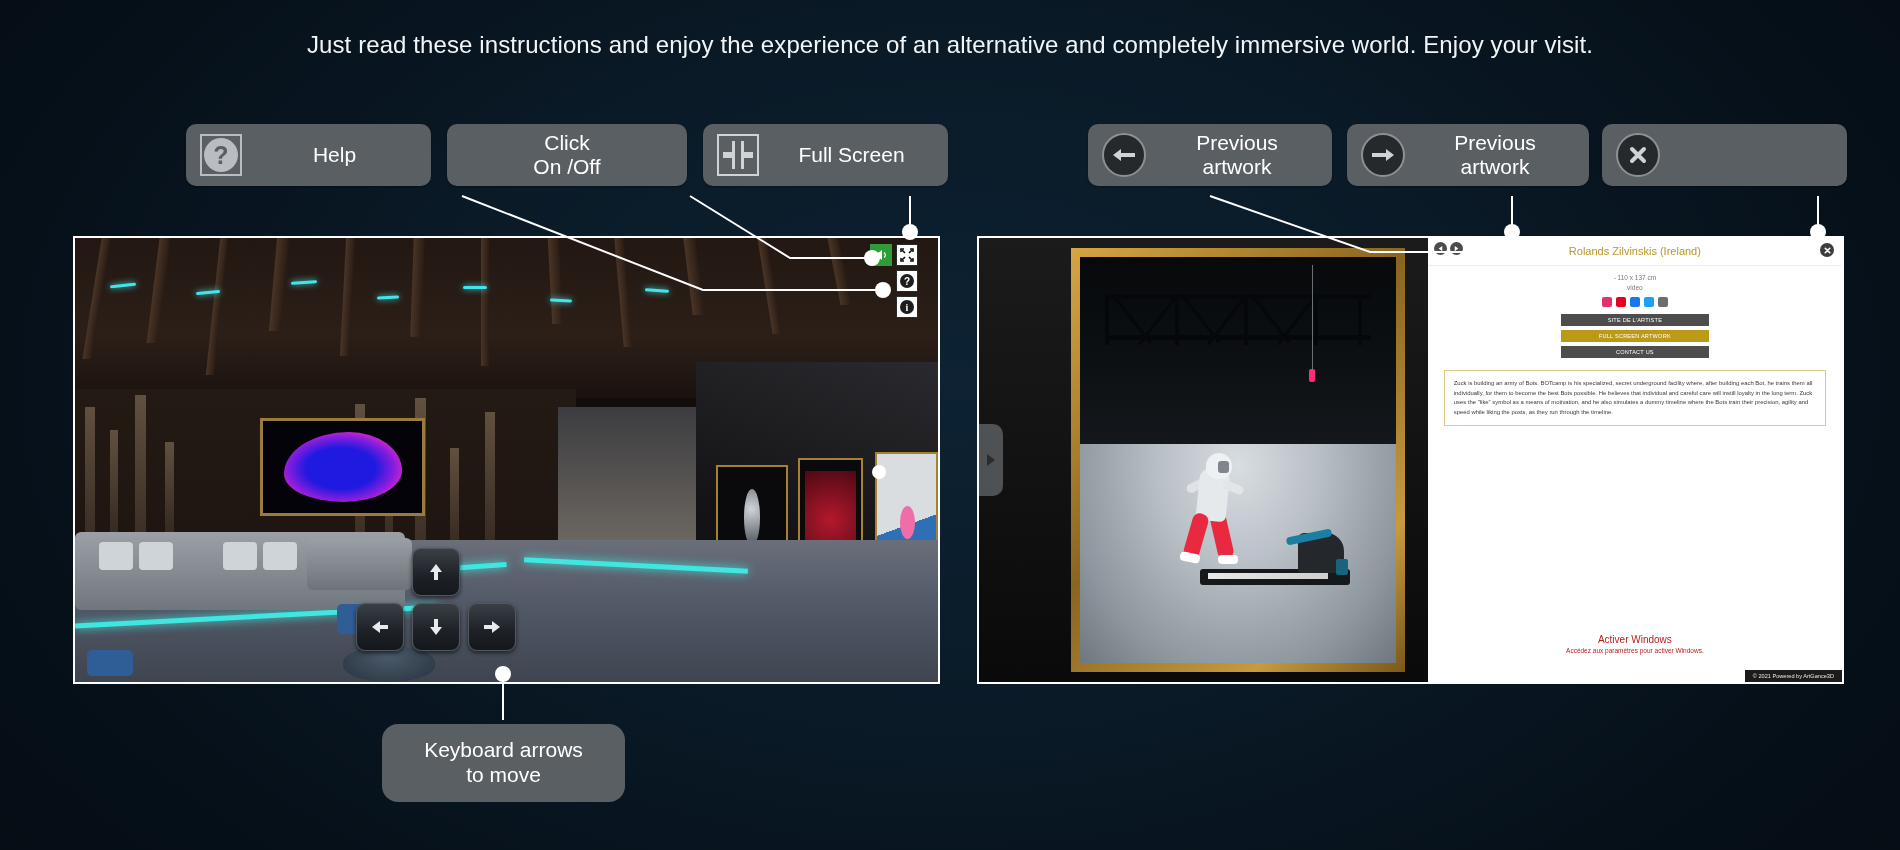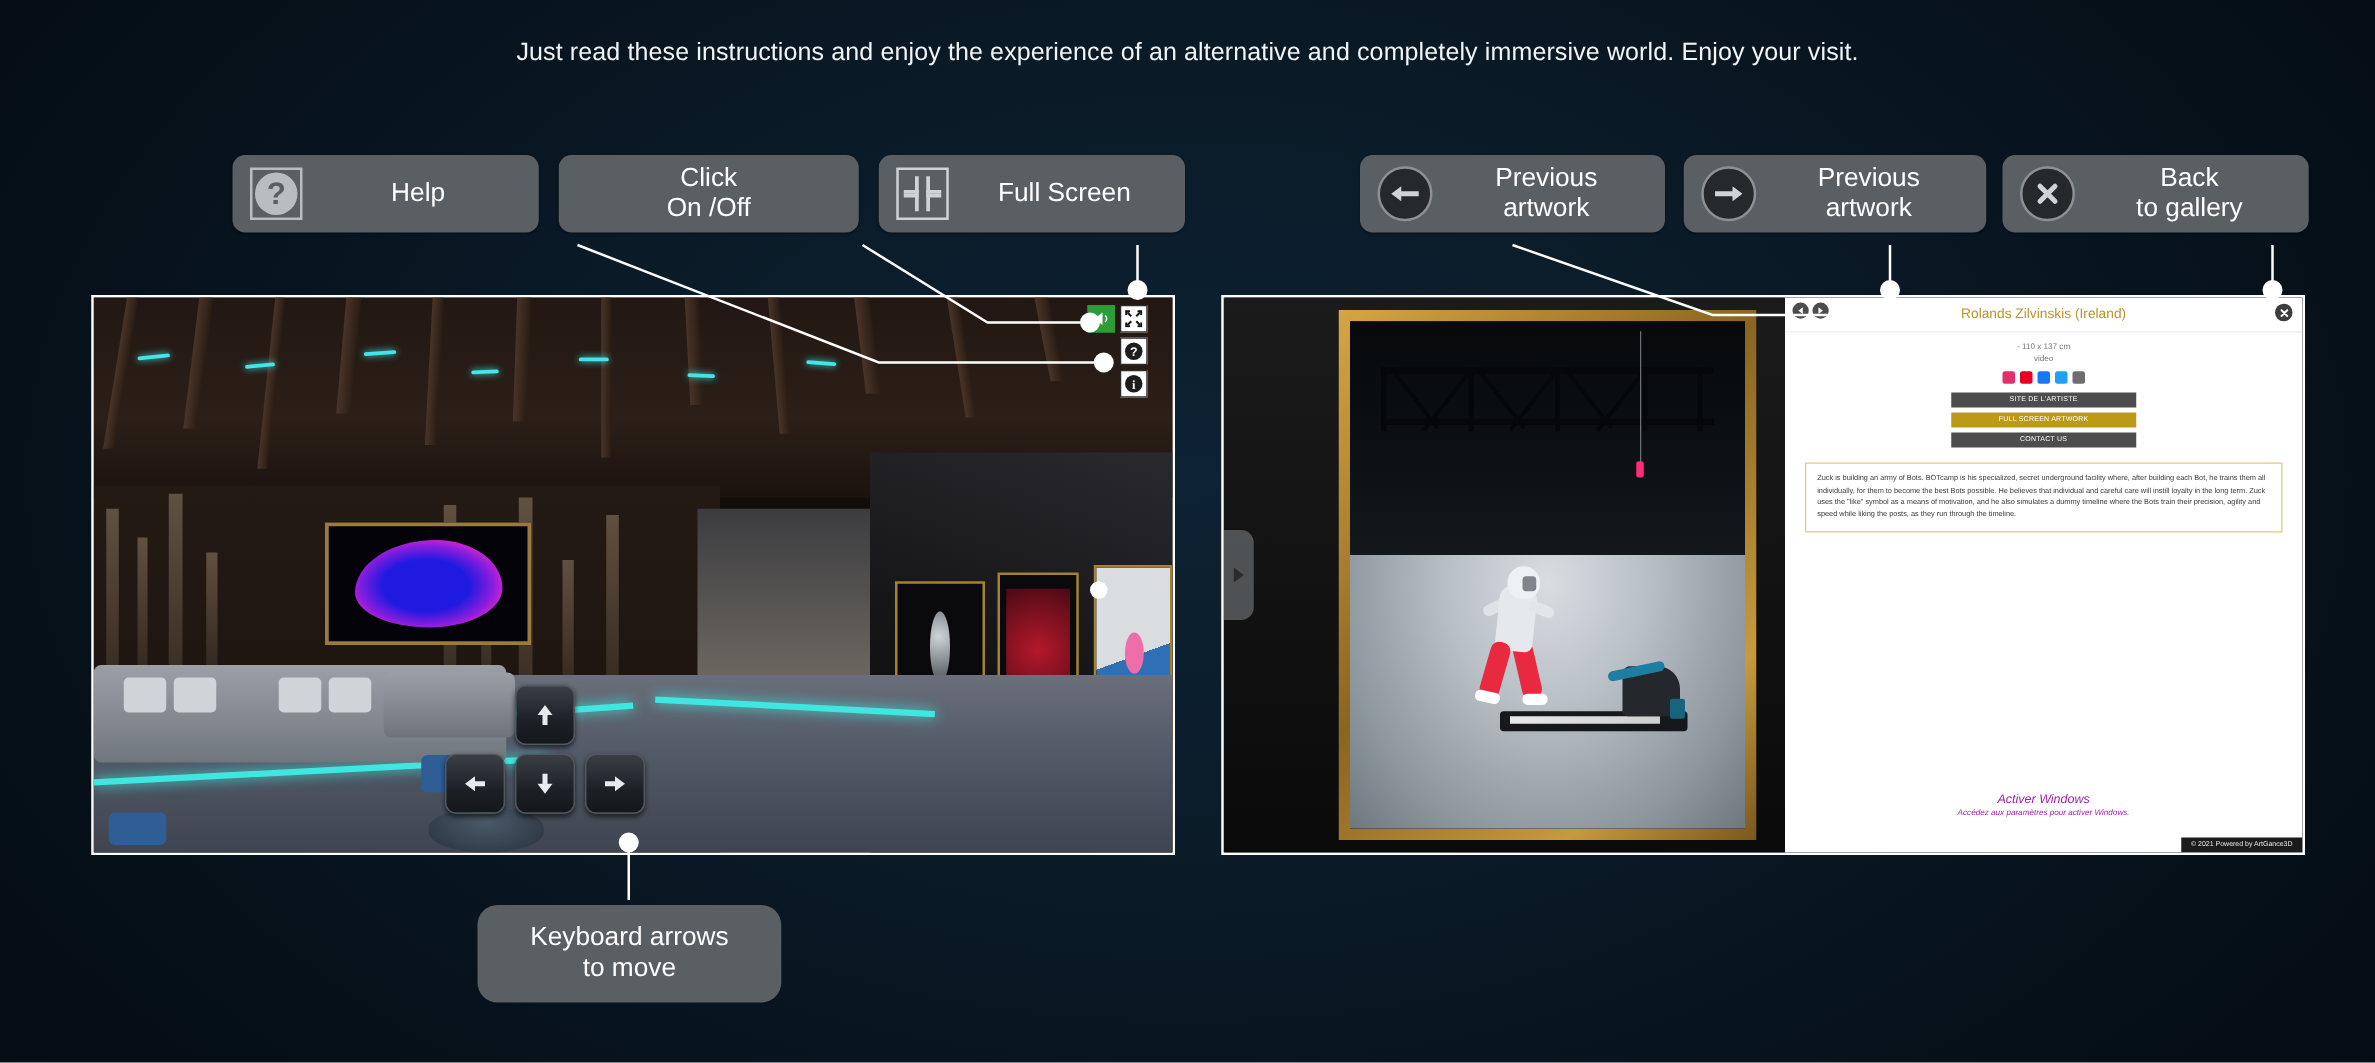--- a/index.html
+++ b/index.html
@@ -12,21 +12,21 @@
     background: radial-gradient(ellipse 1400px 900px at 50% 45%, #0d2233 0%, #0a1a27 38%, #061019 68%, #040b12 100%);
     position: relative;
   }
 
   
   .header {
     position: absolute; top: 24px; left: 0; width: 100%;
     text-align: center; color: #f2f5f7;
   }
   .header .line1 { font-size: 26px; font-weight: 400; letter-spacing: .1px; line-height: 1.35; }
-  .header .line2 { font-size: 20px; font-weight: 400; letter-spacing: .1px; line-height: 1.35; margin-top: 5px; }
+  .header .line2 { font-size: 24px; font-weight: 400; letter-spacing: .1px; line-height: 1.35; margin-top: 5px; }
 
   
   .btn {
     position: absolute;
     background: #5a5f64;
     border-radius: 10px;
     display: flex; align-items: center;
     color: #ffffff;
     height: 62px;
     padding: 0 14px;
@@ -215,21 +215,21 @@
   .sheet-btns { margin-top:7px; display:flex; flex-direction:column; align-items:center; gap:4px; }
   .sbtn {
     width:148px; height:12px; display:flex; align-items:center; justify-content:center;
     font-size:5.6px; letter-spacing:.2px; color:#fff; background:#4d4d4d; cursor:pointer;
   }
   .sbtn.gold { background:#bb9a18; }
   .sheet-desc {
     margin:12px 16px 0; border:1px solid #dcc98a; padding:8px 9px;
     font-size:5.9px; line-height:1.62; color:#3a3a3a; text-align:left;
   }
-  .watermark { position:absolute; left:0; right:0; bottom:28px; text-align:center; color:#a21caf;font-style:italic; }
+  .watermark { position:absolute; left:0; right:0; bottom:28px; text-align:center; color:#b91c1c; }
   .wm1 { font-size:10px; }
   .wm2 { font-size:6.5px; margin-top:2px; }
   .sheet-footer {
     position:absolute; right:0; bottom:0; background:#1b1b1b; color:#eaeaea;
     font-size:5.6px; padding:3px 8px;
   }
 
   
   .leader { position:absolute; pointer-events:none; }
   .node {
@@ -308,24 +308,20 @@
   </span>
 </div>
 
 <div class="btn" style="left:1602px; top:124px; width:245px;">
   <span class="ico">
     <span class="ico-circ">
       <svg width="20" height="20" viewBox="0 0 20 20">
         <path d="M4 4 L16 16 M16 4 L4 16" stroke="#cfd3d6" stroke-width="4" stroke-linecap="round"></path>
       </svg>
     </span>
-  </span>
-  <span class="lbl">
-    <span>Back</span>
-    <span class="sub">to gallery</span>
   </span>
 </div>
 
 <div class="panel" id="panel-left">
   <div class="room">
     <div class="ceiling">
       <div class="ceil-slat" style="left:2%;  top:0;  width:9px;  height:76%; transform:skewX(-9deg);"></div>
       <div class="ceil-slat" style="left:9%;  top:0;  width:11px; height:66%; transform:skewX(-7deg);"></div>
       <div class="ceil-slat" style="left:16%; top:0;  width:8px;  height:86%; transform:skewX(-6deg);"></div>
       <div class="ceil-slat" style="left:23%; top:0;  width:12px; height:58%; transform:skewX(-5deg);"></div>

